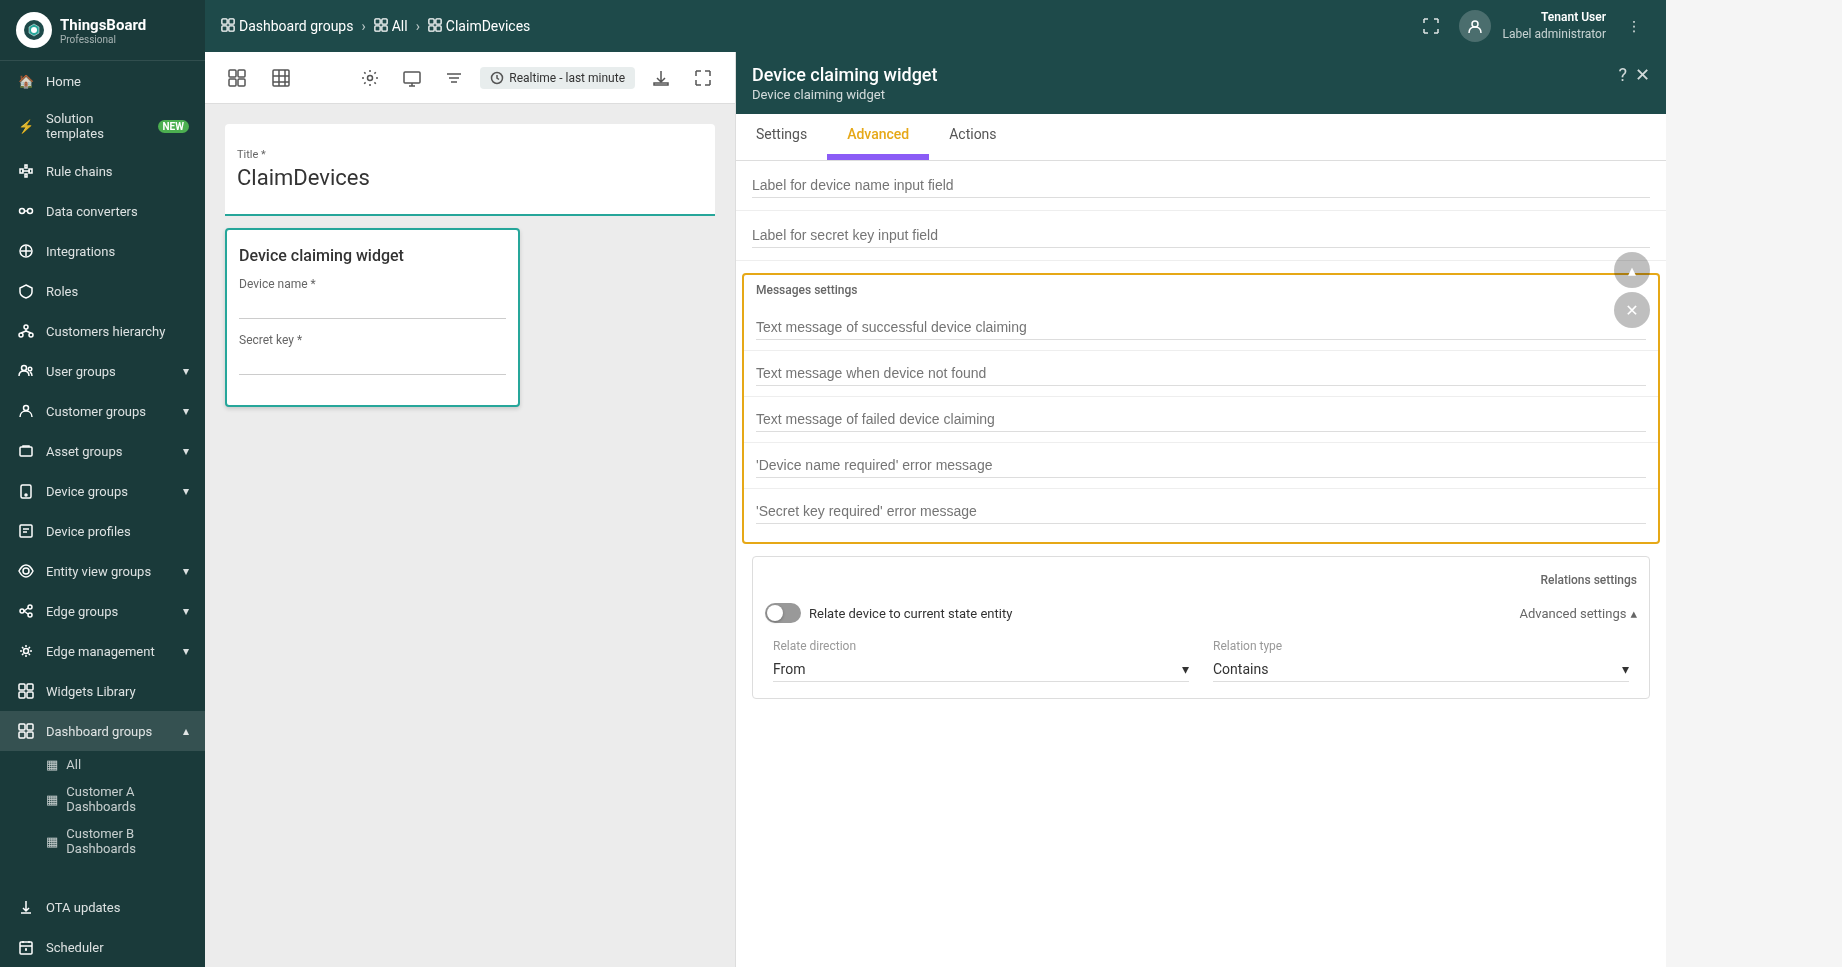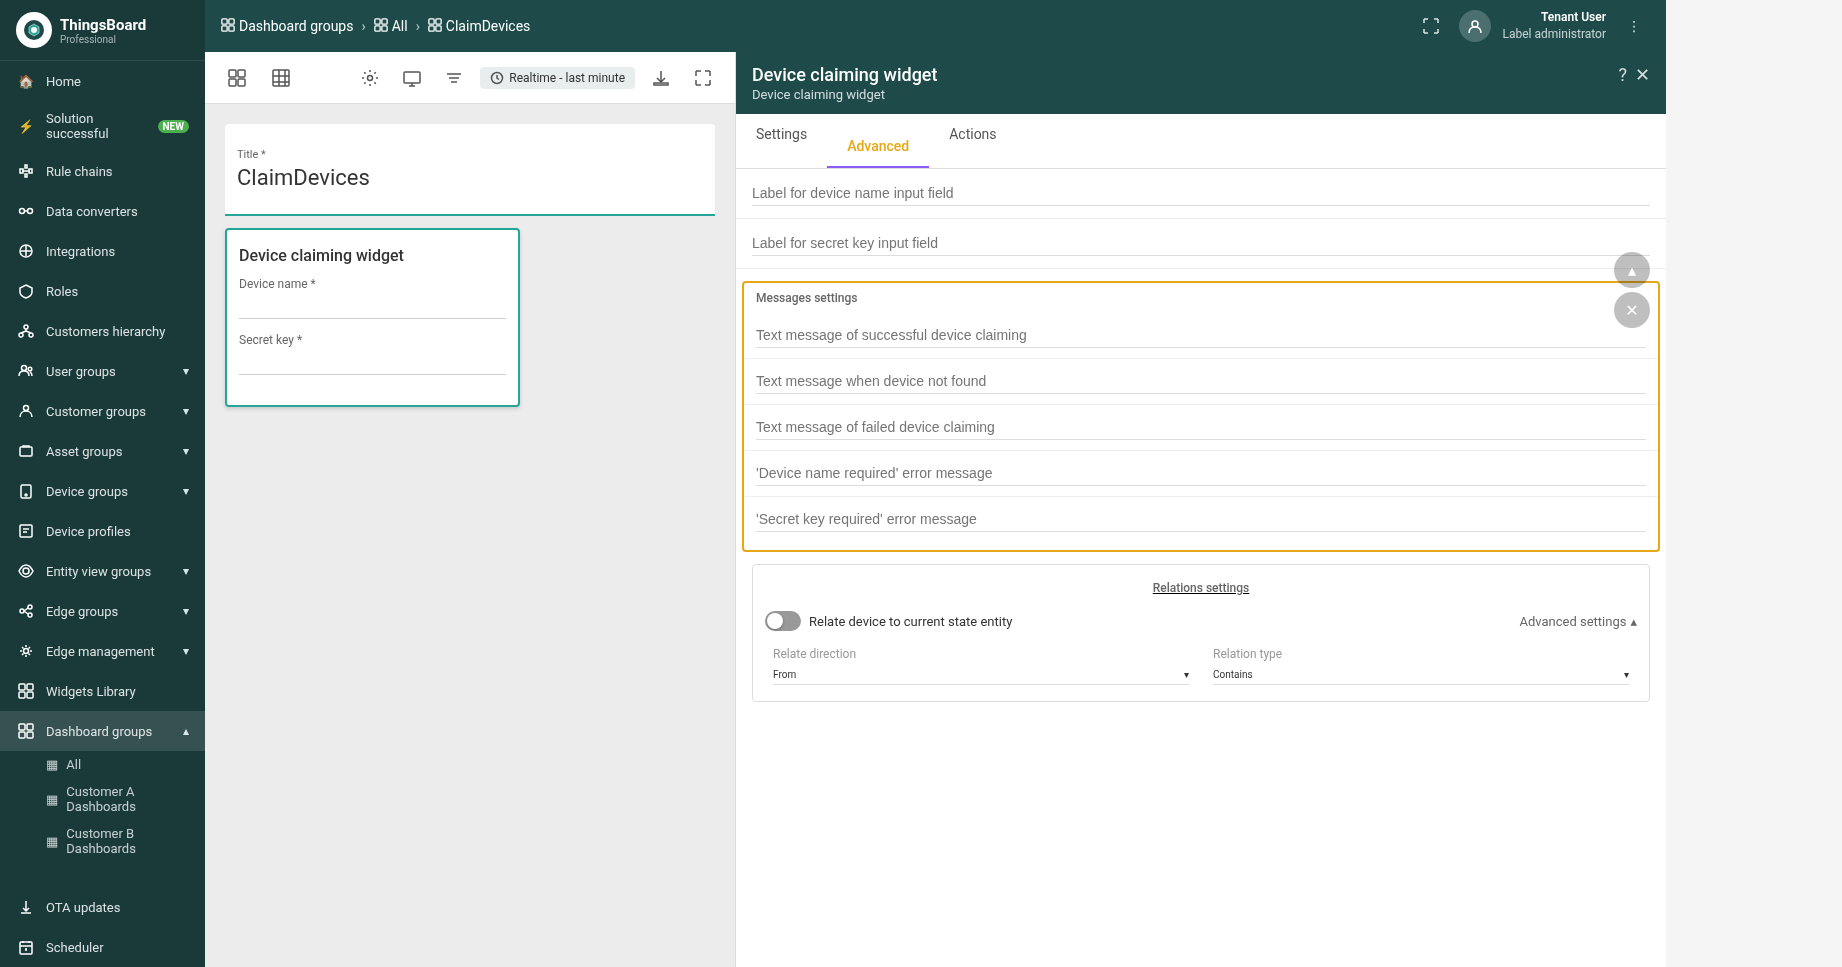--- a/index.html
+++ b/index.html
@@ -187,23 +187,22 @@
     .panel-tab {
       padding: 12px 20px;
       cursor: pointer;
       font-size: 14px;
       color: #555;
       border-bottom: 2px solid transparent;
       position: relative;
     }
     .panel-tab.active {
       color: #e6a817;
-      border-bottom: 2px solid #8b5cf6;
+      border-bottom: 6px solid #8b5cf6;
       font-weight: 500;
-      margin-top: 12px;
     }
 
     .panel-content {
       flex: 1;
       overflow-y: auto;
       padding: 0;
     }
 
     .form-field-row {
       padding: 12px 16px;
@@ -272,21 +271,21 @@
     }
     .advanced-settings-link { color: #666; font-size: 13px; cursor: pointer; display: flex; align-items: center; gap: 4px; }
 
     .relation-fields {
       display: flex;
       gap: 8px;
       padding: 8px 12px;
     }
     .relation-field { flex: 1; padding: 0 8px; }
     .relation-field label { font-size: 12px; color: #999; display: block; margin-bottom: 4px; }
-    .relation-field-value { font-size: 10px; color: #333; border-bottom: 1px solid #ddd; padding: 4px 0; display: flex; align-items: center; justify-content: space-between; }
+    .relation-field-value { font-size: 14px; color: #333; border-bottom: 1px solid #ddd; padding: 4px 0; display: flex; align-items: center; justify-content: space-between; }
 
     
     .nav-arrows {
       position: absolute;
       right: 16px;
       top: 60px;
       display: flex;
       flex-direction: column;
       gap: 4px;
     }
@@ -338,21 +337,21 @@
       </div>
     </div>
 
     <div class="sidebar-item">
       <span class="icon">🏠</span>
       <span>Home</span>
     </div>
 
     <div class="sidebar-item">
       <span class="icon">⚡</span>
-      <span>Solution successful</span>
+      <span>Solution templates</span>
       <span class="badge-new">NEW</span>
     </div>
 
     <div class="sidebar-item">
       <span class="icon">
         <svg width="16" height="16" viewBox="0 0 16 16" fill="currentColor">
             <path d="M2 6h3v4H2V6zm9 0h3v4h-3V6zM7 2h2v3H7V2zm0 9h2v3H7v-3zM4 8h8" stroke="white" stroke-width="1.5" fill="none"></path>
           </svg>
       </span>
       <span>Rule chains</span>
@@ -745,21 +744,21 @@
             </div>
             <div class="form-field-row">
               <input class="form-field-input" type="text" placeholder="'Device name required' error message" style="">
             </div>
             <div class="form-field-row">
               <input class="form-field-input" type="text" placeholder="'Secret key required' error message" style="">
             </div>
           </div>
 
           <div class="relations-group">
-            <div style="padding: 8px 12px; display:flex; align-items:center; justify-content:center;text-decoration:underline;">
+            <div style="padding: 8px 12px; display:flex; align-items:center; justify-content:flex-end;">
               <div style="font-size:12px; color:#666; font-weight:500;">Relations settings</div>
             </div>
 
             <div class="toggle-row">
               <div style="display:flex; align-items:center;">
                 <div class="toggle">
                   <div class="toggle-knob"></div>
                 </div>
                 <span class="toggle-label">Relate device to current state entity</span>
               </div>

